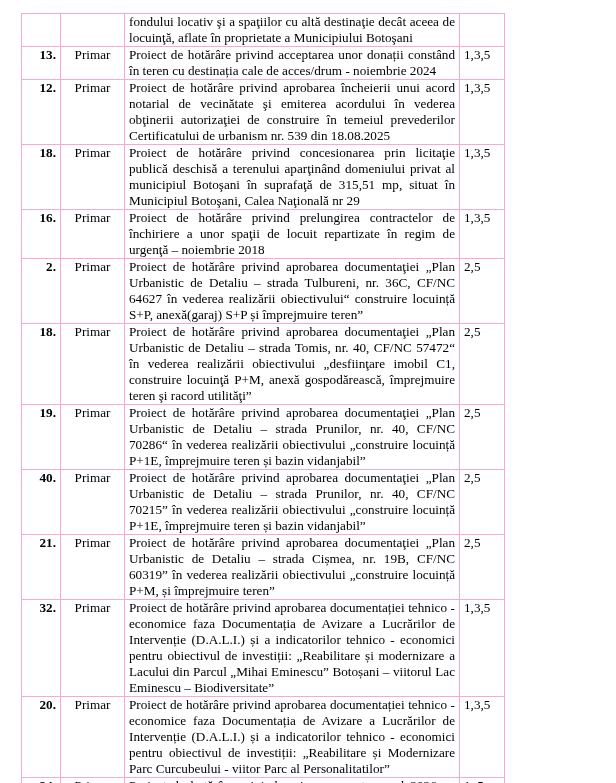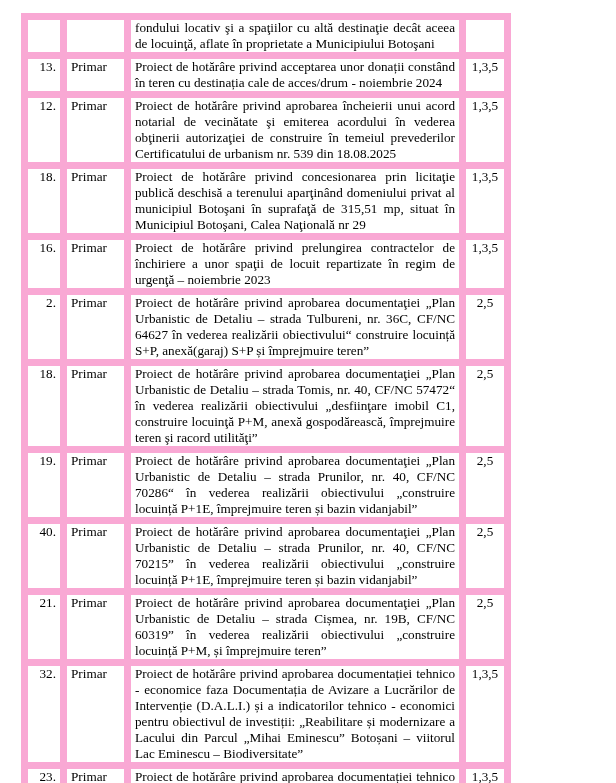--- a/index.html
+++ b/index.html
@@ -1,29 +1,29 @@
 <!DOCTYPE html>
 <html><head>
   <meta charset="utf-8">
   <style>
     html, body { margin:0; padding:0; background:#ffffff; }
     body { width:616px; height:783px; position:relative; overflow:hidden;
            font-family:"Liberation Serif", "DejaVu Serif", serif; color:#000; }
     table.agenda { position:absolute; left:21px; top:13px; border-collapse:collapse;
                    table-layout:fixed; width:483px; }
-    table.agenda td { border:7px solid #f9a8d4; vertical-align:top; font-size:13.2px;
+    table.agenda td { border:1px solid #f9a8d4; vertical-align:top; font-size:13.2px;
                       line-height:16px; padding:0 4px; }
     col.c-nr { width:39px; }
     col.c-init { width:64px; }
     col.c-title { width:335px; }
     col.c-comm { width:45px; }
-    td.nr { text-align:right; font-weight:normal; padding-right:4px; }
-    td.init { }
+    td.nr { text-align:right; font-weight:bold; padding-right:4px; }
+    td.init { text-align:center; }
     td.title { text-align:justify; padding-left:4px; padding-right:5px; }
-    td.comm { text-align:center; }
+    td.comm { text-align:left; }
   </style>
 </head>
 <body>
 
 <table class="agenda">
   <colgroup>
     <col class="c-nr">
       <col class="c-init">
       <col class="c-title">
       <col class="c-comm">
@@ -49,21 +49,21 @@
     </tr>
     <tr style="height:48px">
       <td class="nr">18.</td>
       <td class="init">Primar</td>
       <td class="title">Proiect de hotărâre privind concesionarea prin licitaţie publică deschisă a terenului aparţinând domeniului privat al municipiul Botoşani în suprafaţă de 315,51 mp, situat în Municipiul Botoşani, Calea Naţională nr 29</td>
       <td class="comm">1,3,5</td>
     </tr>
     <tr style="height:32px">
       <td class="nr">16.</td>
       <td class="init">Primar</td>
-      <td class="title">Proiect de hotărâre privind prelungirea contractelor de închiriere a unor spaţii de locuit repartizate în regim de urgenţă – noiembrie 2023</td>
+      <td class="title">Proiect de hotărâre privind prelungirea contractelor de închiriere a unor spaţii de locuit repartizate în regim de urgenţă – noiembrie 2018</td>
       <td class="comm">1,3,5</td>
     </tr>
     <tr style="height:63px">
       <td class="nr">2.</td>
       <td class="init">Primar</td>
       <td class="title">Proiect de hotărâre privind  aprobarea documentaţiei „Plan Urbanistic de Detaliu – strada Tulbureni, nr. 36C, CF/NC 64627 în vederea realizării obiectivului“ construire locuință S+P, anexă(garaj) S+P și împrejmuire teren”</td>
       <td class="comm">2,5</td>
     </tr>
     <tr style="height:63px">
       <td class="nr">18.</td>
@@ -89,21 +89,21 @@
       <td class="title">Proiect de hotărâre privind aprobarea documentaţiei „Plan Urbanistic de Detaliu – strada Cișmea, nr. 19B, CF/NC 60319” în vederea realizării obiectivului „construire locuință P+M,  și împrejmuire teren”</td>
       <td class="comm">2,5</td>
     </tr>
     <tr style="height:80px">
       <td class="nr">32.</td>
       <td class="init">Primar</td>
       <td class="title">Proiect de hotărâre privind aprobarea documentației tehnico - economice faza Documentația de Avizare a Lucrărilor de Intervenție (D.A.L.I.) și a indicatorilor tehnico - economici pentru obiectivul de investiții: „Reabilitare și modernizare a Lacului din Parcul „Mihai Eminescu” Botoșani – viitorul Lac Eminescu – Biodiversitate”</td>
       <td class="comm">1,3,5</td>
     </tr>
     <tr style="height:80px">
-      <td class="nr">23.</td>
+      <td class="nr">20.</td>
       <td class="init">Primar</td>
       <td class="title">Proiect de hotărâre privind aprobarea documentației tehnico - economice faza Documentația de Avizare a Lucrărilor de Intervenție (D.A.L.I.) și a indicatorilor tehnico - economici pentru obiectivul de investiții: „Reabilitare și Modernizare Parc Curcubeului - viitor Parc al Personalitatilor”</td>
       <td class="comm">1,3,5</td>
     </tr>
     <tr style="height:90px">
       <td class="nr">24.</td>
       <td class="init">Primar</td>
       <td class="title">Proiect de hotărâre privind majorarea pentru anul 2026 cu 400% a impozitului pe clădirea situată în Municipiul Botoșani, Aleea Unirii nr. 10, clădire monument istoric, poz 346 - BT-II-m-B-01933 Casa Manolache Iorga (mijl. sec. XIX) din Lista monumentelor istorice, CF/NC 54304, CAD 6763 ca urmare a identificării clădirilor neîngrijite, în urma aplicării prevederilor H.C.L. nr. 168/2022 și H.C.L. nr. 146/2024</td>
       <td class="comm">1, 5</td>
     </tr>

